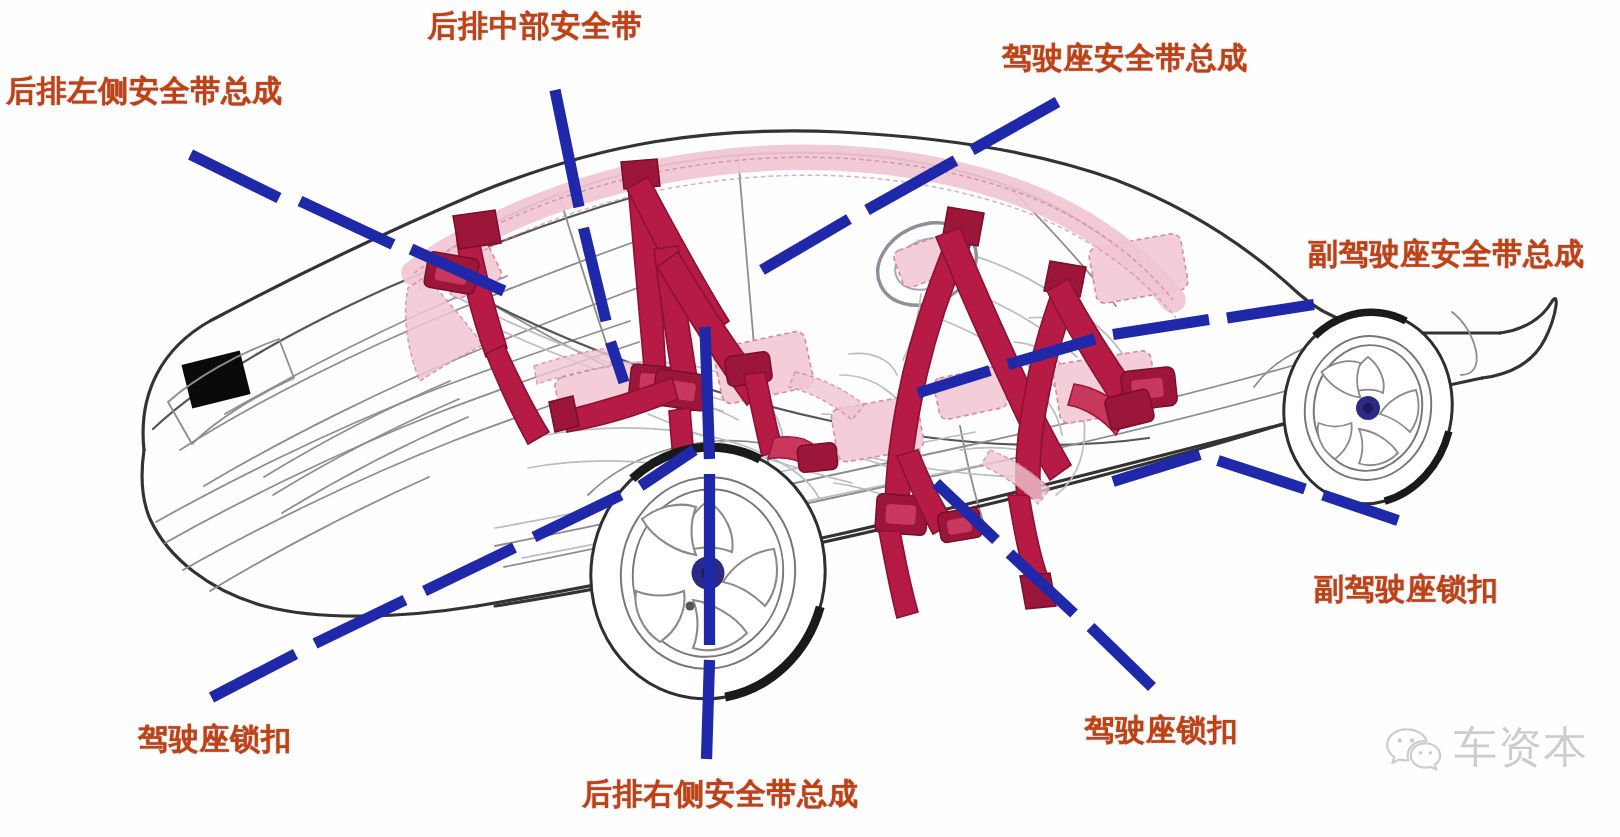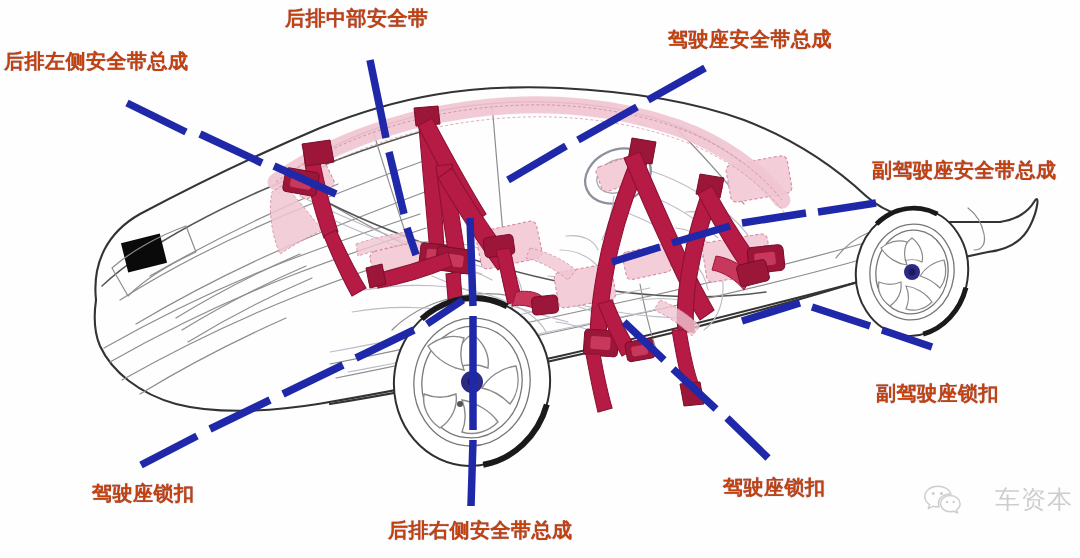--- a/index.html
+++ b/index.html
@@ -48,25 +48,24 @@
     left: 922px;
     top: 483px;
     display: flex;
     align-items: center;
     gap: 7px;
     opacity: 0.48;
     user-select: none;
   }
   #watermark .wm-text {
     font-family: "Liberation Serif", "DejaVu Serif", serif;
-    font-size: 25px;
+    font-size: 29px;
     color: #9a9a9a;
     letter-spacing: 1px;
     line-height: 1;
-    margin-left: 26px;
   }
 </style>
 </head>
 <body>
 
 <div id="stage">
 
   <svg id="art" viewBox="0 0 1080 558">
     <defs>
       <clipPath id="stageClip">

